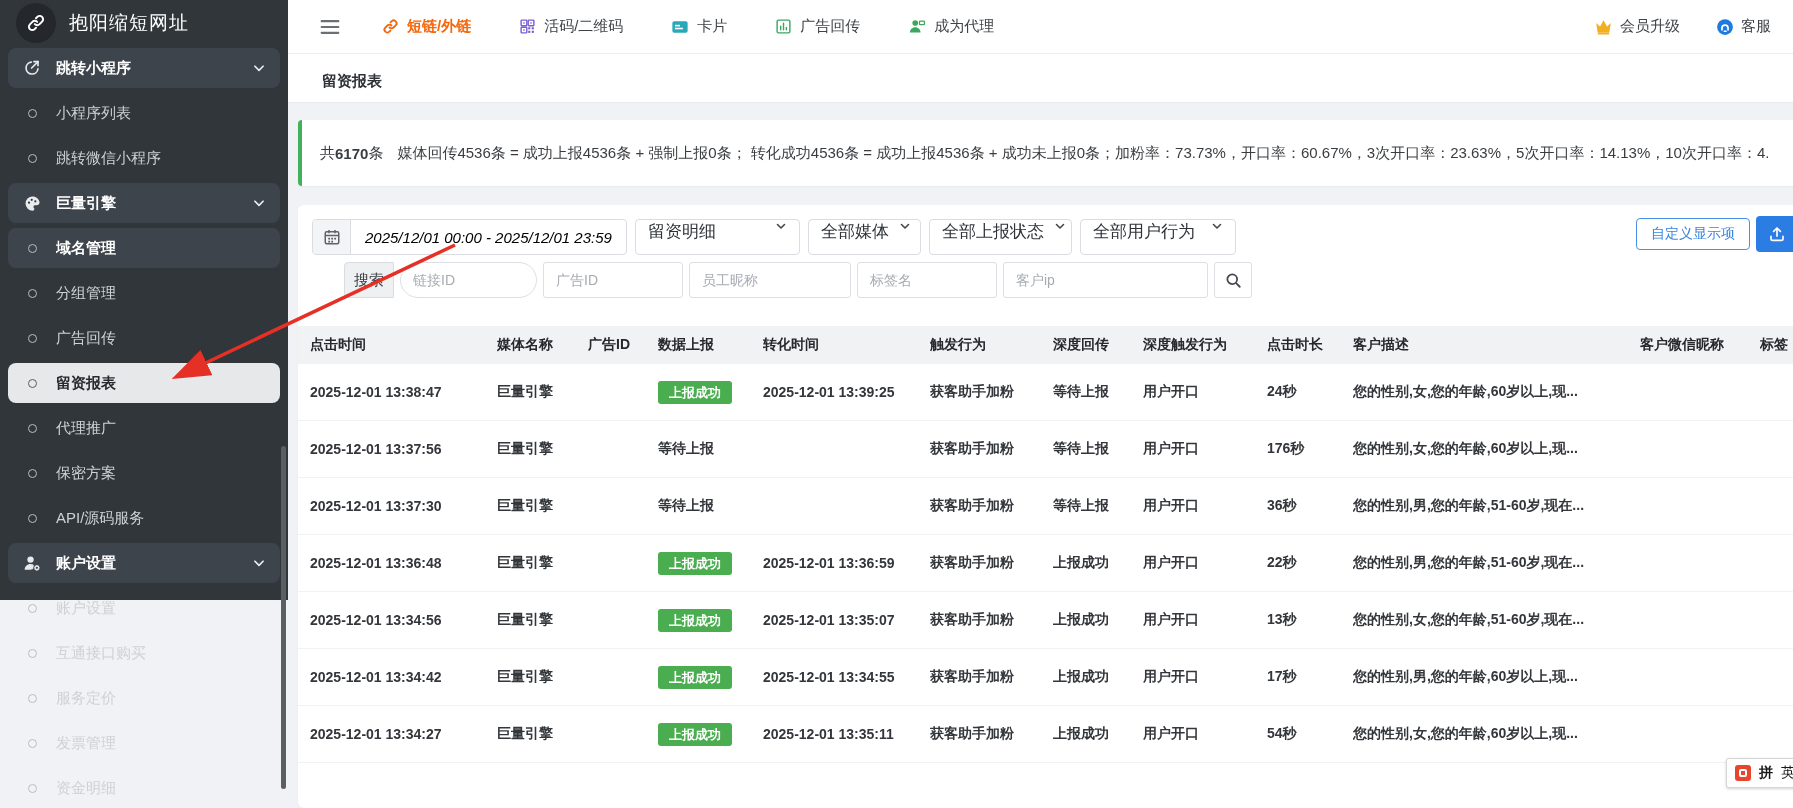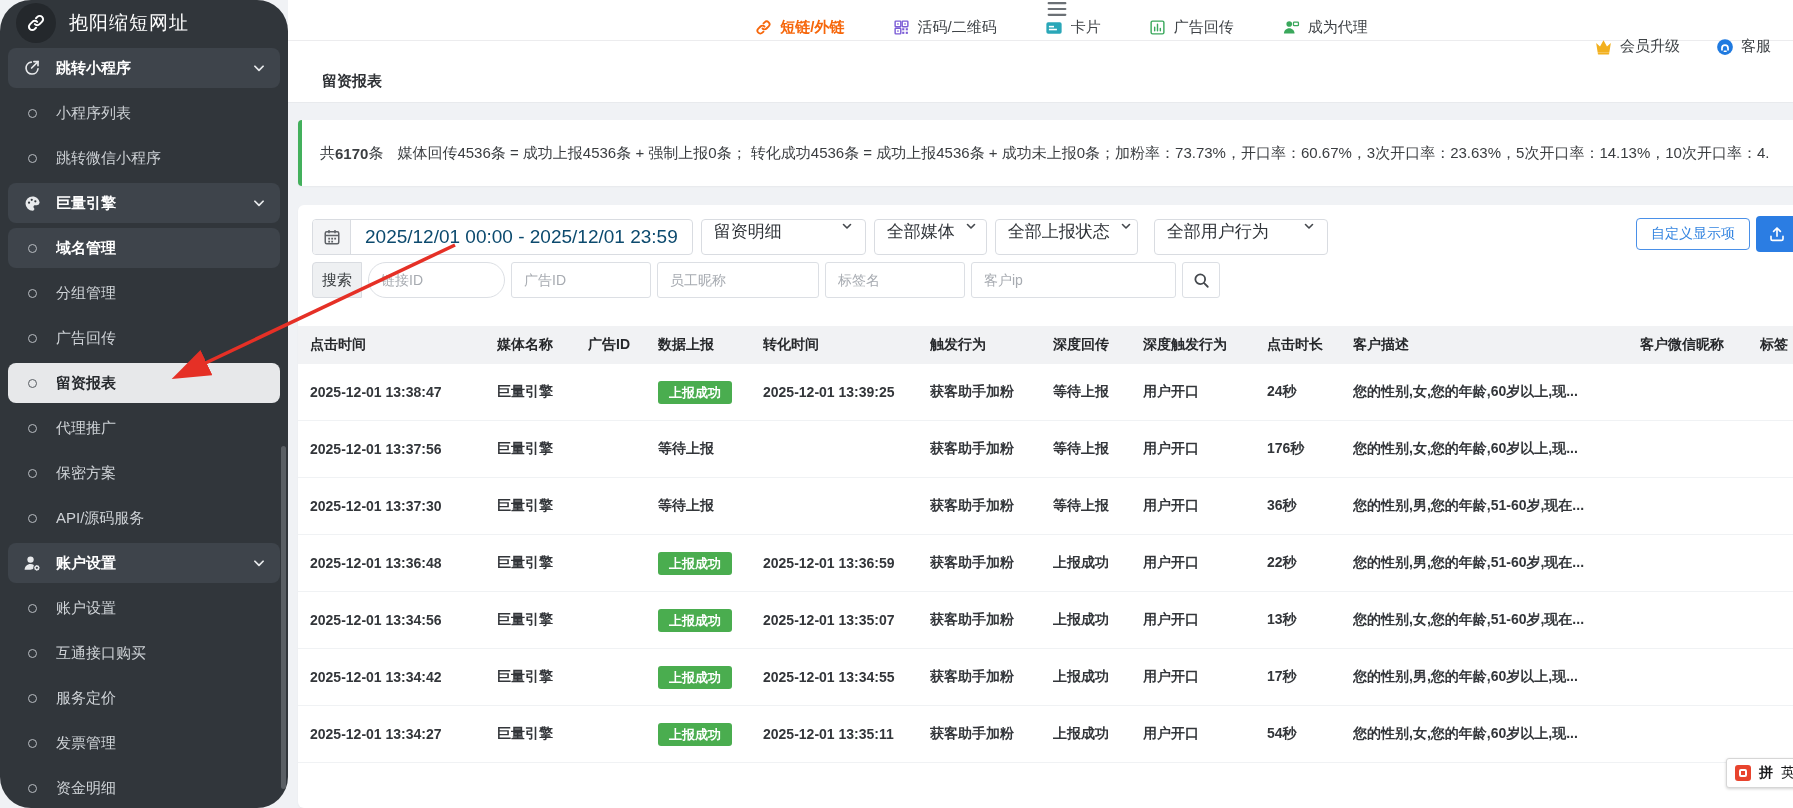--- a/index.html
+++ b/index.html
@@ -1,66 +1,66 @@
 <!DOCTYPE html>
 <html style="--accent-orange: #f6660a; --primary-blue: #2b7de3; --badge-green: #4aad4f; --stats-green: #43b05c;"><head>
 <meta charset="utf-8">
 <style>
   * { margin:0; padding:0; box-sizing:border-box; }
   html,body { width:1793px; height:808px; overflow:hidden; }
   body { font-family:"Liberation Sans","DejaVu Sans",sans-serif; background:#f0f2f5; position:relative; }
   .app { position:absolute; inset:0; width:1793px; height:808px; overflow:hidden; }
 
   
-  .sidebar { position:absolute; left:0; top:0; width:288px; height:808px; background:#31363b; z-index:5;border-radius:31px; }
+  .sidebar { position:absolute; left:0; top:0; width:288px; height:600px; background:#31363b; z-index:5; }
   .side-header { height:46px; display:flex; align-items:center; gap:13px; padding-left:16px; }
   .logo { width:40px; height:40px; border-radius:50%; background:#24282c; display:flex; align-items:center; justify-content:center; color:#fff; cursor:pointer; }
   .app-title { color:#fff; font-size:19px; letter-spacing:1px; white-space:nowrap; }
   .side-menu { padding-top:2px; }
   .side-item { height:40px; margin:0 8px 5px 8px; display:flex; align-items:center; padding:0 14px; border-radius:8px; color:#ced2d6; font-size:15px; cursor:pointer; white-space:nowrap; }
   .side-item .s-icon { width:20px; display:flex; align-items:center; justify-content:center; margin-right:14px; color:#e8eaec; }
   .side-item .s-label { overflow:hidden; }
   .side-item.group { color:#fff; font-weight:700; }
   .side-item.hl { background:#3e444b; font-weight:700; color:#fff; }
   .side-item.active { background:#e7e8ea; color:#26292d; font-weight:700; }
   .side-item .s-chev { margin-left:auto; color:#e8eaec; display:flex; }
   .dot { width:9px; height:9px; border:1.5px solid #b9bdc2; border-radius:50%; display:inline-block; }
   .side-item.active .dot { border-color:#595e63; }
   .side-scroll { position:absolute; right:2px; top:446px; width:5px; height:343px; background:#5a5f64; border-radius:3px; cursor:pointer; }
 
   
-  .topnav { position:absolute; left:288px; top:0; right:0; height:41px; background:#fff; border-bottom:1px solid #ececee; display:flex; align-items:center; z-index:4;flex-direction:column; }
+  .topnav { position:absolute; left:288px; top:0; right:0; height:54px; background:#fff; border-bottom:1px solid #ececee; display:flex; align-items:center; z-index:4; }
   .hamburger { margin-left:32px; display:flex; cursor:pointer; color:#6b7075; }
   .nav-tabs { display:flex; margin-left:42px; gap:48px; }
   .nav-tab { display:flex; align-items:center; gap:8px; font-size:15px; color:#3f4347; cursor:pointer; white-space:nowrap; }
   .nav-tab.active { color:var(--accent-orange); font-weight:700; }
   .nav-tab .t-icon { display:flex; }
   .nav-right { margin-left:auto; display:flex; gap:36px; margin-right:22px; }
   .nav-right-item { display:flex; align-items:center; gap:7px; font-size:15px; color:#3f4347; cursor:pointer; white-space:nowrap; }
 
   
   .page-header { position:absolute; left:288px; top:38px; right:0; height:65px; background:#fff; border-bottom:1px solid #e8eaed; z-index:1; }
   .page-title { position:absolute; left:322px; top:72px; font-size:15px; font-weight:700; color:#2e3135; z-index:2; }
   .stats-bar { position:absolute; left:298px; top:120px; width:1520px; height:66px; background:#fff; border-left:4px solid var(--stats-green); border-radius:4px; box-shadow:0 1px 2px rgba(0,0,0,.04); display:flex; align-items:center; padding:0 18px; font-size:15px; color:#3a3d40; white-space:nowrap; overflow:hidden; z-index:2; }
   .stats-bar b { font-weight:700; }
   .stats-detail { margin-left:14px; }
 
   
   .panel { position:absolute; left:298px; top:205px; width:1520px; height:603px; background:#fff; border-radius:6px; box-shadow:0 1px 2px rgba(0,0,0,.04); z-index:2; overflow:hidden; }
   .controls-row { position:absolute; left:14px; top:14px; display:flex; gap:8px; height:36px; }
   .date-control { display:flex; align-items:stretch; border:1px solid #d9dce1; border-radius:4px; overflow:hidden; background:#fff; cursor:pointer; }
   .date-ico { width:38px; background:#f3f4f6; border-right:1px solid #d9dce1; display:flex; align-items:center; justify-content:center; }
-  .date-text { display:flex; align-items:center; padding:0 14px; font-size:19px; color:#0c4a6e; white-space:nowrap; }
+  .date-text { display:flex; align-items:center; padding:0 14px; font-size:15px; color:#000000; white-space:nowrap;font-style:italic; }
   .select { display:flex; align-items:flex-start; justify-content:space-between; border:1px solid #d9dce1; border-radius:4px; padding:0 12px; font-size:17px; color:#2f3338; background:#fff; cursor:pointer; white-space:nowrap; }
   .select .chev { color:#44484d; display:flex; margin-left:10px; }
   .customize-btn { position:absolute; left:1338px; top:13px; height:32px; padding:0 14px; background:#fff; border:1px solid #4a90e8; color:#3585e0; font-size:14px; border-radius:4px; display:flex; align-items:center; cursor:pointer; white-space:nowrap; }
   .export-btn { position:absolute; left:1458px; top:11px; height:36px; width:92px; background:var(--primary-blue); border:none; border-radius:4px; color:#fff; font-size:14px; display:flex; align-items:center; gap:8px; padding:0 12px; cursor:pointer; overflow:hidden; white-space:nowrap; }
 
   .search-row { position:absolute; left:14px; top:57px; display:flex; gap:6px; height:36px; }
-  .search-label { background:#eef0f2; border:1px solid #d9dce1; border-radius:4px 0 0 4px; display:flex; align-items:center; padding:0 9px; font-size:15px; color:#3c4043; }
+  .search-label { background:#eef0f2; border:1px solid #d9dce1; border-radius:4px 0 0 4px; display:flex; align-items:center; padding:0 9px; font-size:15px; color:#3c4043;margin-left:32px; }
   .search-row input { border:1px solid #dcdfe4; border-radius:3px; padding:0 12px; font-size:14px; color:#333; outline:none; font-family:inherit; }
   .search-row input::placeholder { color:#a7abb1; }
   .search-btn { width:38px; border:1px solid #dcdfe4; background:#fff; border-radius:3px; display:flex; align-items:center; justify-content:center; cursor:pointer; color:#44484d; }
 
   
   .table { position:absolute; left:0; top:121px; right:0; }
   .thead, .trow { display:grid; grid-template-columns:187px 91px 70px 105px 167px 123px 90px 124px 86px 287px 120px 46px; padding-left:12px; align-items:center; }
   .thead { background:#f1f2f4; height:38px; font-size:14px; font-weight:700; color:#26282b; }
   .thead .hcell { white-space:nowrap; overflow:hidden; }
   .trow { height:57px; border-bottom:1px solid #f0f2f4; font-size:14px; font-weight:600; color:#33363a; background:#fff; }
@@ -365,21 +365,21 @@
             </span>
           </div>
           <div class="select" style="width: 143px;">
             <span>全部上报状态</span>
             <span class="chev">
               <svg width="12" height="12" viewBox="0 0 24 24" fill="none" stroke="currentColor" stroke-width="3.2" stroke-linecap="round" stroke-linejoin="round">
                 <path d="M5 9l7 7 7-7"></path>
               </svg>
             </span>
           </div>
-          <div class="select" style="width: 174px; margin-left: 8px;">
+          <div class="select" style="width: 156px;">
             <span>全部用户行为</span>
             <span class="chev">
               <svg width="12" height="12" viewBox="0 0 24 24" fill="none" stroke="currentColor" stroke-width="3.2" stroke-linecap="round" stroke-linejoin="round">
                 <path d="M5 9l7 7 7-7"></path>
               </svg>
             </span>
           </div>
         </div>
     </div>
 

